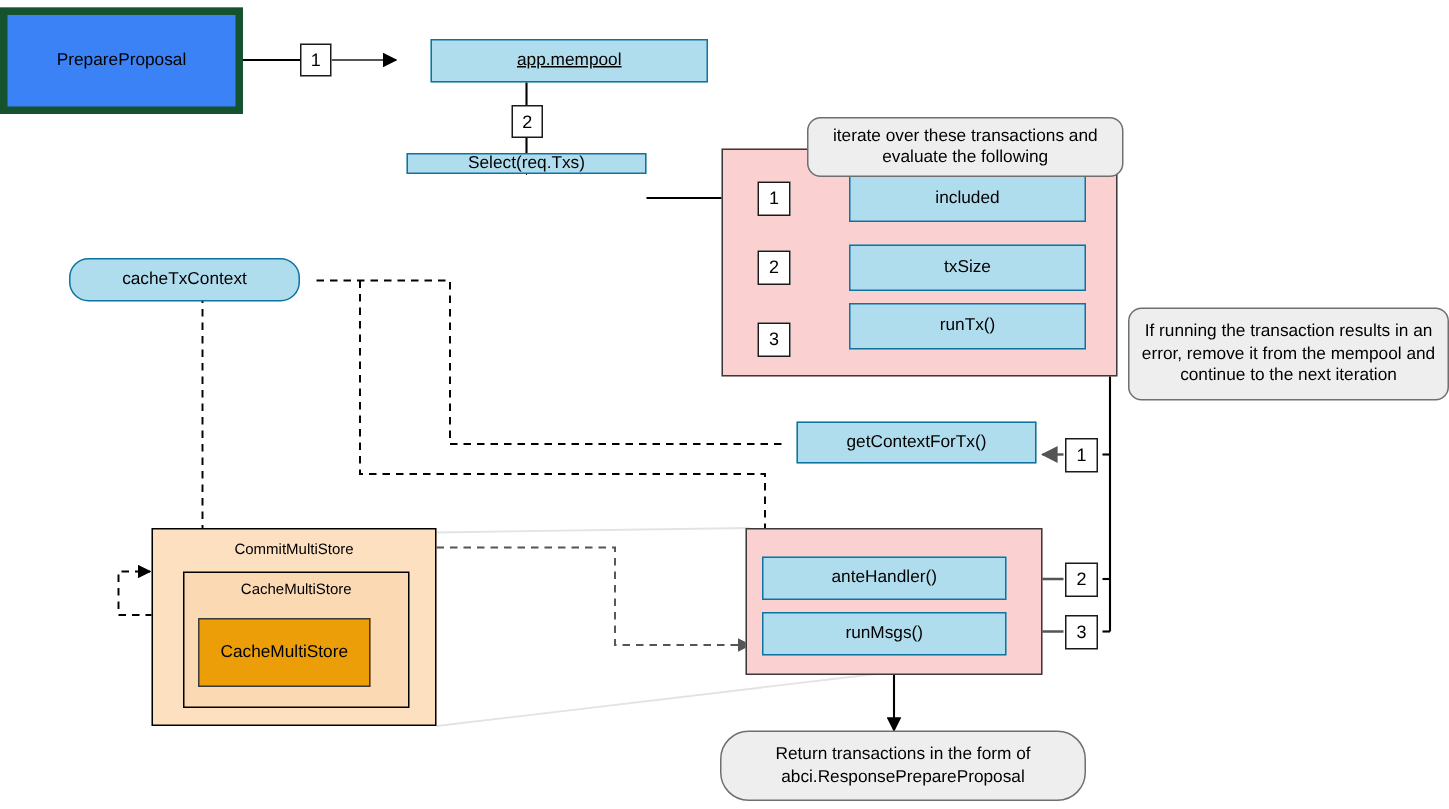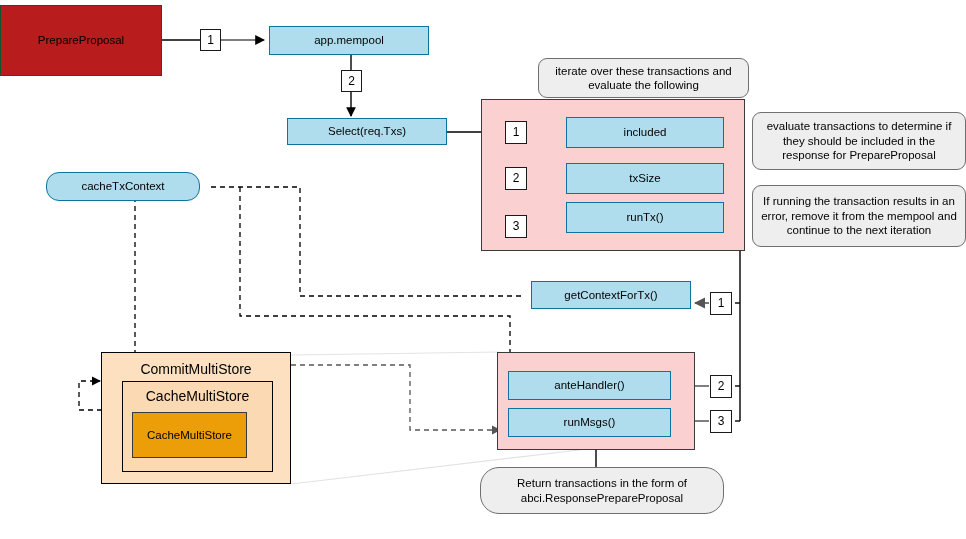--- a/index.html
+++ b/index.html
@@ -32,22 +32,22 @@
     display: flex;
     align-items: center;
     justify-content: center;
     text-align: center;
     font-size: 11.5px;
     color: #000000;
     line-height: 1.25;
     z-index: 3;
   }
   .n-lav {
-    background: #b91c1c;
-    border: 1px solid #14532d;
+    background: #3b82f6;
+    border: 5px solid #14532d;
   }
   .n-blue {
     background: #b0ddee;
     border: 1px solid #0e739e;
   }
   .n-pinkgroup {
     background: #fad0d0;
     border: 1px solid #3a3a3a;
     align-items: flex-start;
     justify-content: flex-start;
@@ -74,33 +74,34 @@
     border: 1px solid #3a3a3a;
     z-index: 3;
   }
   .n-callout {
     background: #eeeeee;
     border: 1px solid #6f6f6f;
     border-radius: 9px;
     font-size: 11.5px;
     padding: 3px 6px;
     z-index: 5;
+    margin-top: 20px;
   }
   .n-marker {
     background: #ffffff;
     border: 1px solid #1a1a1a;
     font-size: 12px;
     z-index: 6;
   }
   .label-top {
     position: absolute;
     left: 0;
     right: 0;
     text-align: center;
-    font-size: 14px;
+    font-size: 10px;
     color: #000;
   }
 </style>
 </head>
 <body>
 
 <div id="canvas">
 
   <svg id="edges" viewBox="0 0 966 539" width="966" height="539" xmlns="http://www.w3.org/2000/svg">
     <defs>
@@ -146,25 +147,25 @@
     <path d="M 291 355 L 500 352" stroke="#e3e3e3" stroke-width="1.2" fill="none"></path>
     <path d="M 291 484 L 612 446" stroke="#e3e3e3" stroke-width="1.2" fill="none"></path>
 
     <path d="M 596 450 L 596 487" stroke="#000" stroke-width="1.4" fill="none" marker-end="url(#ah)"></path>
   </svg>
 
   <div class="node n-lav" style="left:0px; top:5px; width:162px; height:71px;">
     <span>PrepareProposal</span>
   </div>
 
-  <div class="node n-blue" style="left:269px; top:26px; width:160px; height:29px;">
+  <div class="node n-blue" style="left:287px; top:26px; width:185px; height:29px;text-decoration:underline;">
     <span>app.mempool</span>
   </div>
 
-  <div class="node n-blue" style="left:271px; top:118px; width:160px; height:27px;margin-left:16px;">
+  <div class="node n-blue" style="left:271px; top:102px; width:160px; height:14px;">
     <span>Select(req.Txs)</span>
   </div>
 
   <div class="node n-blue" style="left:46px; top:172px; width:154px; height:29px;border-radius:13px;">
     <span>cacheTxContext</span>
   </div>
 
   <div class="node n-pinkgroup" style="left:481px; top:99px; width:264px; height:152px;"></div>
 
   <div class="node n-blue" style="left:566px; top:117px; width:158px; height:31px;">
@@ -199,23 +200,20 @@
   </div>
 
   <div class="node n-orange-inner" style="left:132px; top:412px; width:115px; height:46px;">
     <span>CacheMultiStore</span>
   </div>
 
   <div class="node n-callout" style="left:538px; top:58px; width:211px; height:40px;">
     <span>iterate over these transactions and evaluate the following</span>
   </div>
 
-  <div class="node n-callout" style="left:752px; top:112px; width:214px; height:58px;">
-    <span>evaluate transactions to determine if they should be included in the response for PrepareProposal</span>
-  </div>
 
   <div class="node n-callout" style="left:752px; top:185px; width:214px; height:62px;">
     <span>If running the transaction results in an error, remove it from the mempool and continue to the next iteration</span>
   </div>
 
   <div class="node n-callout" style="left:480px; top:467px; width:244px; height:47px;border-radius:19px;">
     <span>Return transactions in the form of abci.ResponsePrepareProposal</span>
   </div>
 
   <div class="node n-marker" style="left:200px; top:29px; width:21px; height:22px;">

